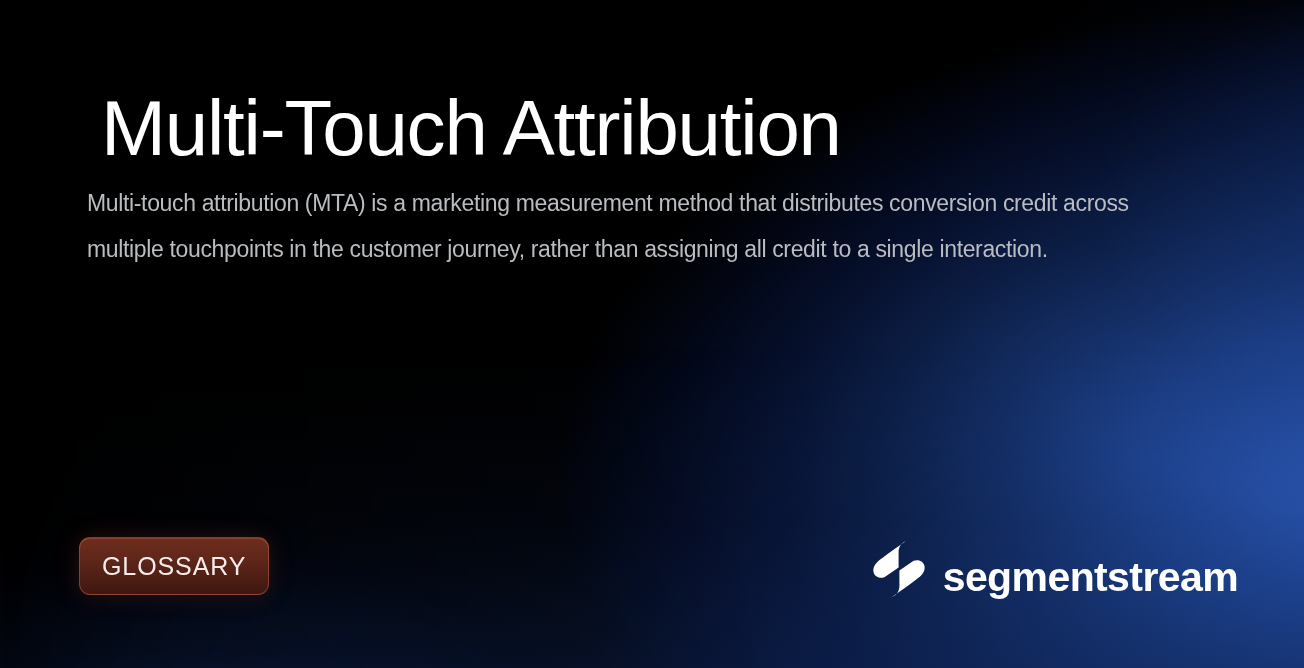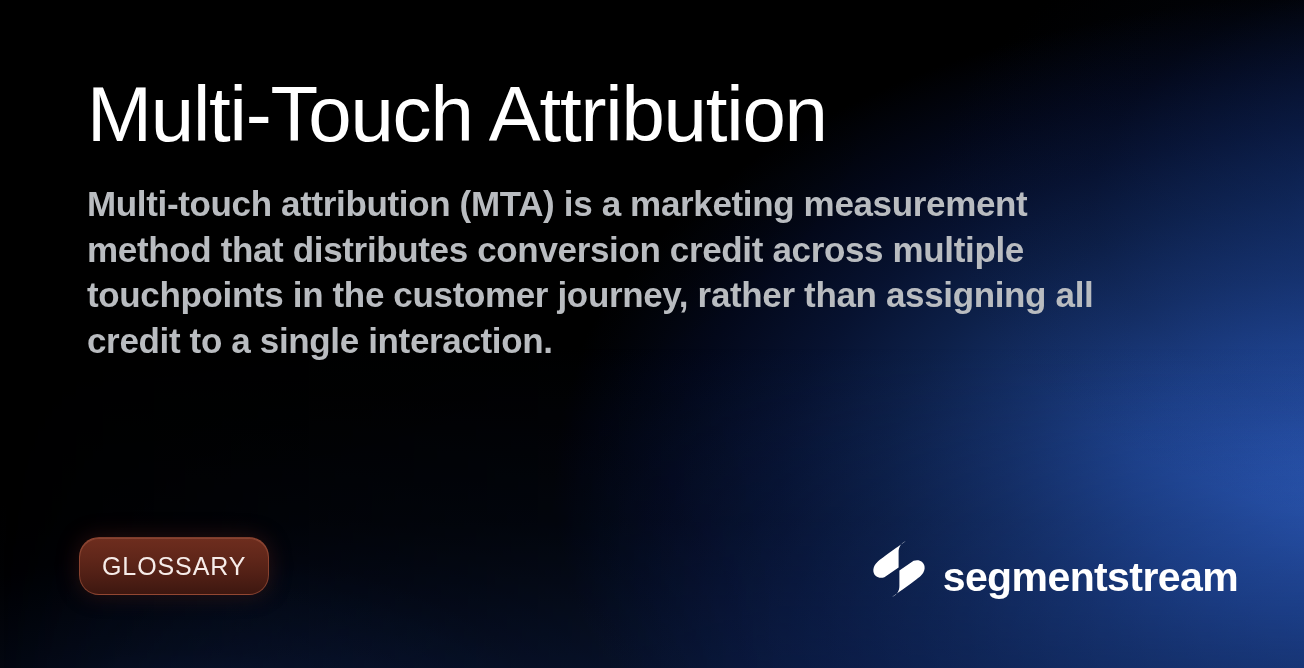--- a/index.html
+++ b/index.html
@@ -102,54 +102,54 @@
     width: 100%;
     height: 100%;
     box-sizing: border-box;
     padding: 0 48px 0 87px;
   }
 
   .headline {
     position: absolute;
     left: 87px;
     top: 74px;
-    margin: 0;
+    margin: 14px;
     font-size: 78px;
     line-height: 1.04;
     font-weight: 400;
     letter-spacing: -1.2px;
     color: #ffffff;
     white-space: nowrap;
   }
 
   .description {
     position: absolute;
     left: 87px;
     top: 181px;
     width: 1060px;
     margin: 0;
-    font-size: 35px;
+    font-size: 23px;
     line-height: 45.5px;
-    font-weight: 700;
+    font-weight: 400;
     letter-spacing: -0.35px;
     color: #b9bcc0;
   }
 
   
   .badge {
     position: absolute;
     left: 79px;
     top: 537px;
     height: 58px;
     box-sizing: border-box;
     display: flex;
     align-items: center;
     justify-content: center;
     padding: 0 22px;
-    border-radius: 20px;
+    border-radius: 11px;
     border: 1px solid rgba(178, 92, 68, 0.55);
     background:
       linear-gradient(
         to bottom,
         #6e2d1e 0%,
         #61271a 34%,
         #501f15 68%,
         #3d1710 100%
       );
     box-shadow:

